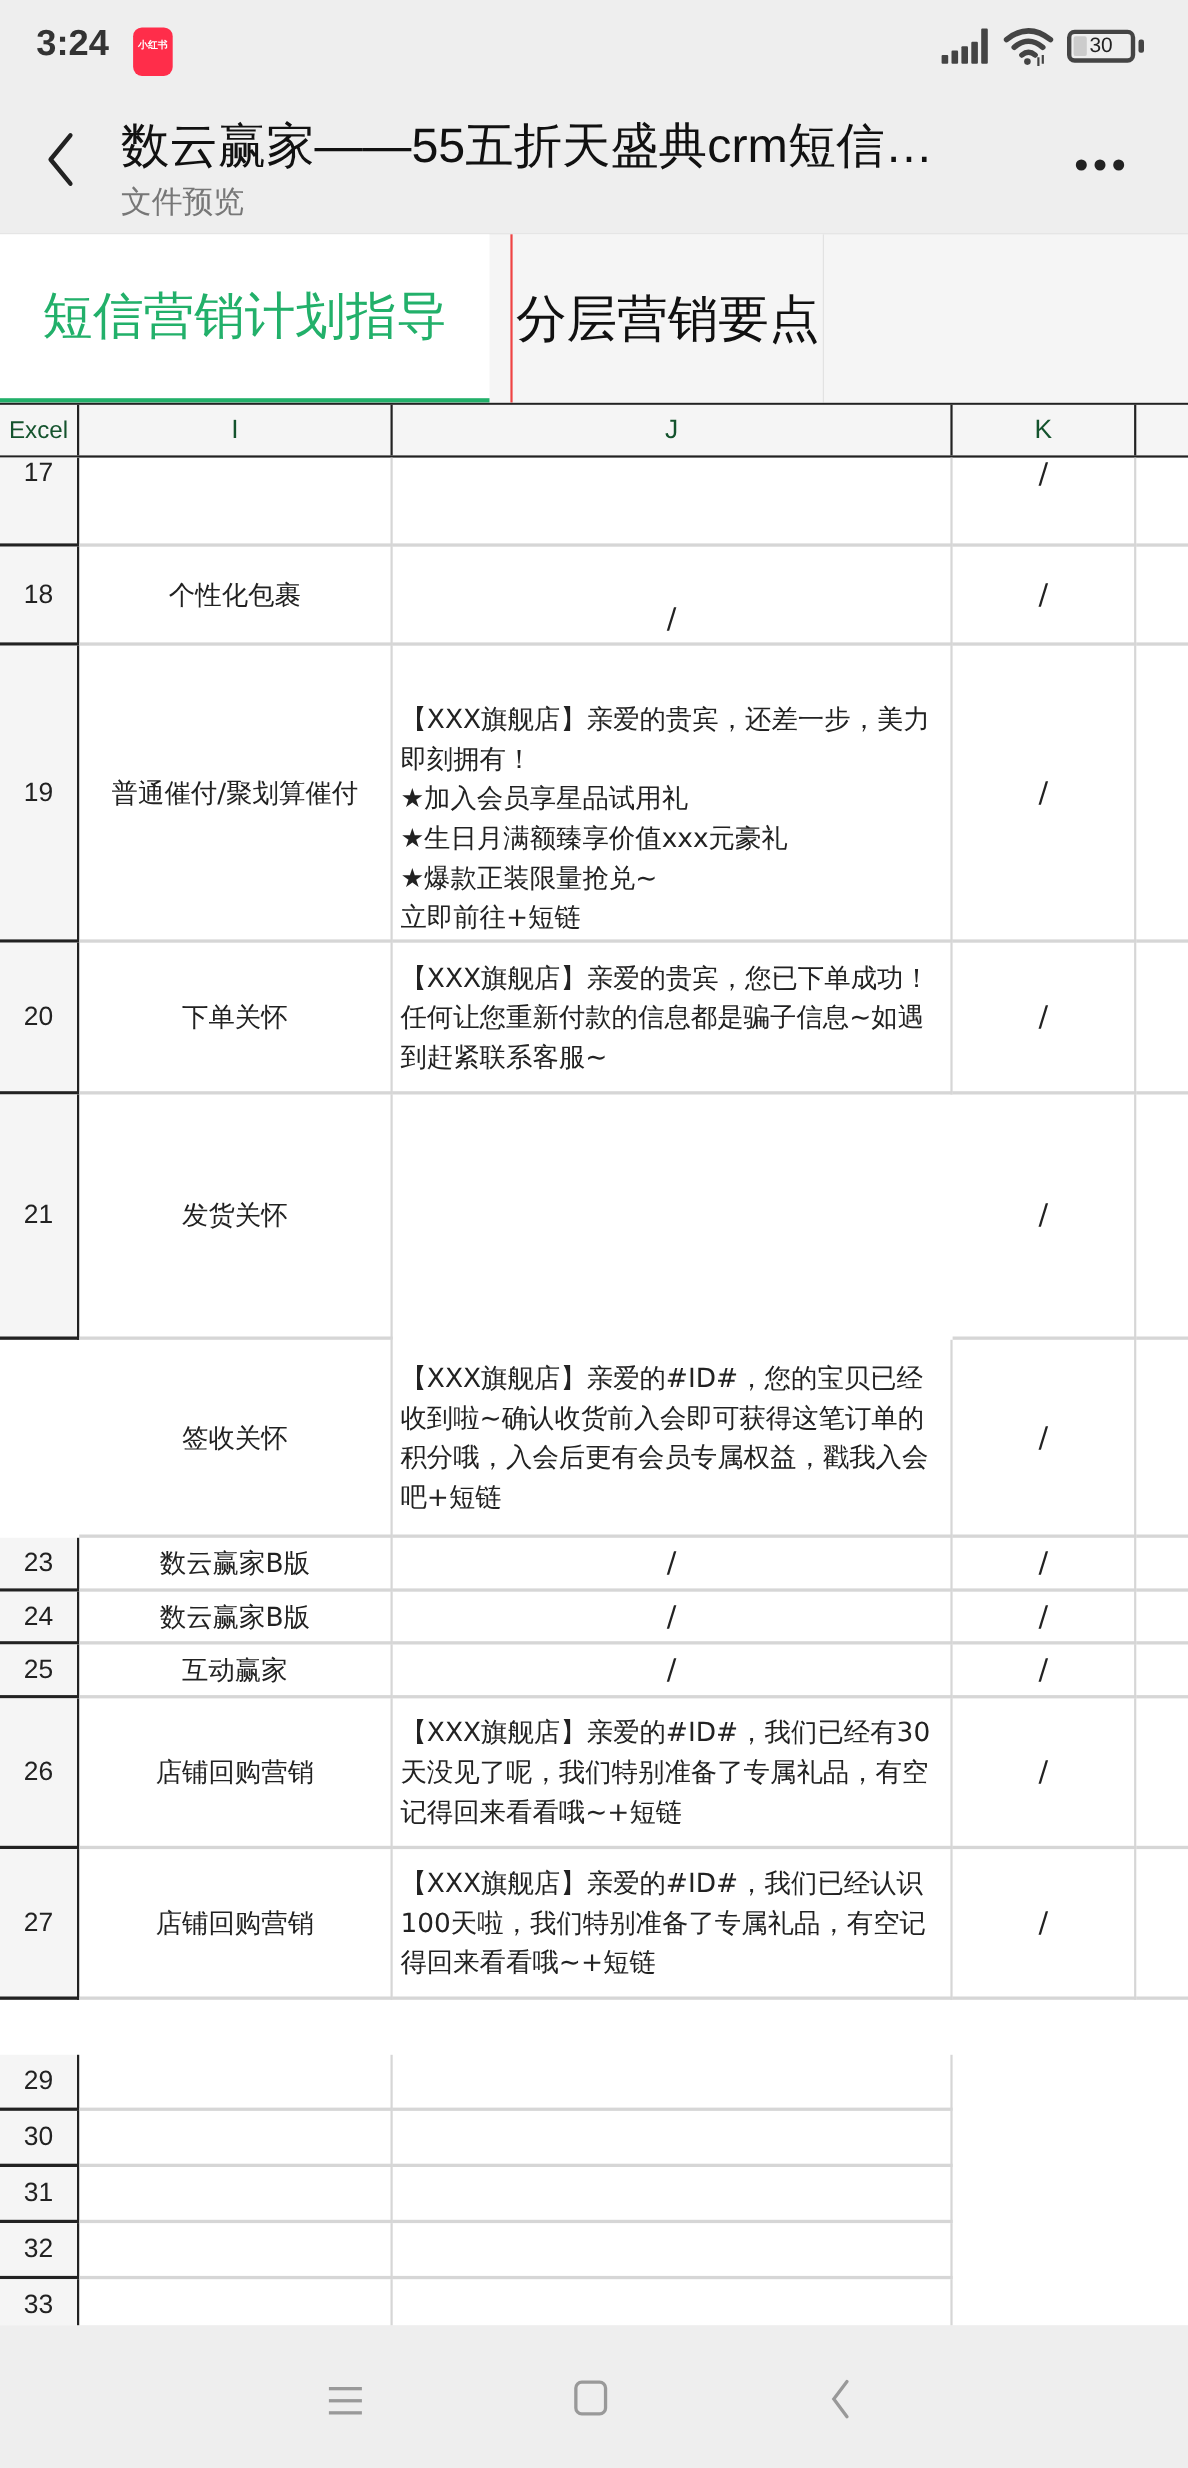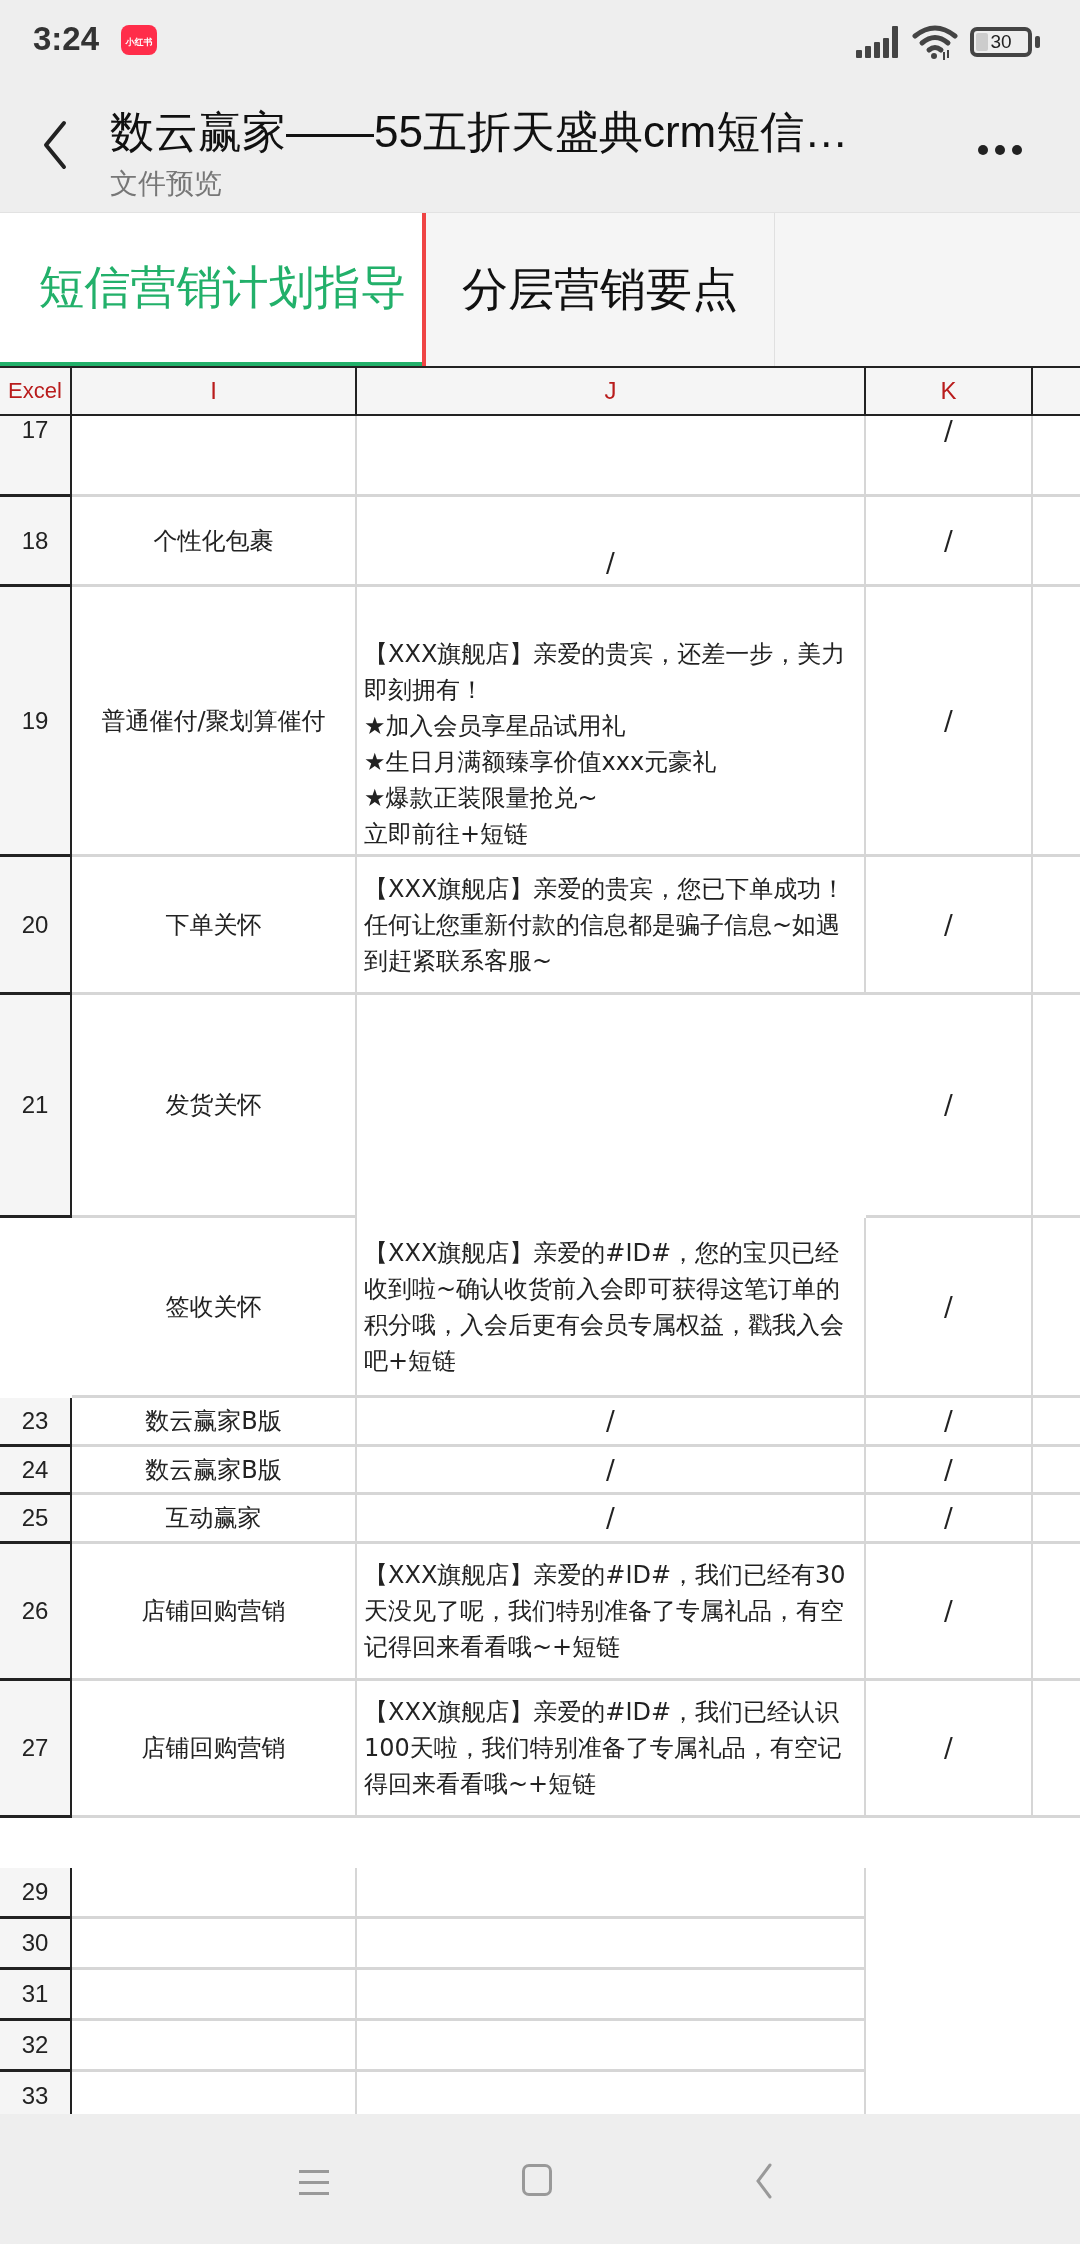--- a/index.html
+++ b/index.html
@@ -1,45 +1,45 @@
 <!DOCTYPE html>
 <html><head>
 <meta charset="utf-8">
 <style>
   * { box-sizing: border-box; margin: 0; padding: 0; }
   html, body { width: 1080px; height: 2244px; overflow: hidden; background: #eeeeee; }
   body { font-family: "DejaVu Sans", "Liberation Sans", sans-serif; color: #111; position: relative; }
 
   .statusbar { position: absolute; left: 0; top: 0; width: 1080px; height: 85px; background: #eeeeee; }
   .sb-time { position: absolute; left: 33px; top: 20px; font-size: 33px; font-weight: bold; color: #333; font-family: "Liberation Sans", sans-serif; }
-  .sb-app { position: absolute; left: 121px; top: 25px; width: 36px; height: 30px; background: #ff2d4a; border-radius: 8px; color: #fff; font-size: 9px; line-height: 34px; text-align: center; font-weight: bold; }
+  .sb-app { position: absolute; left: 121px; top: 25px; width: 36px; height: 44px; background: #ff2d4a; border-radius: 8px; color: #fff; font-size: 9px; line-height: 34px; text-align: center; font-weight: bold; }
   .sb-right { position: absolute; right: 0; top: 22px; height: 40px; width: 240px; }
   .sig { position: absolute; left: 16px; top: 4px; width: 42px; height: 32px; }
   .sig span { position: absolute; bottom: 0; width: 6px; background: #444; border-radius: 1px; }
   .wifi { position: absolute; left: 72px; top: 2px; width: 46px; height: 36px; }
   .batt { position: absolute; left: 130px; top: 5px; width: 62px; height: 30px; border: 4px solid #444; border-radius: 7px; font-size: 19px; line-height: 22px; text-align: center; color: #222; font-family: "Liberation Sans", sans-serif; }
   .batt-fill { position: absolute; left: 2px; top: 2px; width: 12px; height: 18px; background: #ccc; border-radius: 2px; }
   .batt-num { position: relative; }
   .batt-cap { position: absolute; left: 195px; top: 14px; width: 5px; height: 12px; background: #444; border-radius: 2px; }
 
   .titlebar { position: absolute; left: 0; top: 85px; width: 1080px; height: 127px; background: #eeeeee; }
   .back-btn { position: absolute; left: 30px; top: 30px; width: 50px; height: 60px; }
   .title { position: absolute; left: 110px; top: 18px; width: 800px; font-size: 44px; color: #111; white-space: nowrap; overflow: hidden; text-overflow: ellipsis; font-family: "Liberation Sans", sans-serif; }
   .subtitle { position: absolute; left: 110px; top: 80px; font-size: 28px; color: #777; }
   .more-btn { position: absolute; left: 970px; top: 50px; width: 60px; height: 30px; display: flex; gap: 7px; align-items: center; justify-content: center; }
   .more-btn span { width: 10px; height: 10px; border-radius: 50%; background: #222; }
 
   .tabs { position: absolute; left: 0; top: 212px; width: 1080px; height: 154px; background: #f5f5f5; border-top: 1px solid #e2e2e2; }
   .tab { position: absolute; top: 0; height: 154px; display: flex; align-items: center; justify-content: center; font-size: 46px; }
   .tab1 { left: 0; width: 445px; background: #ffffff; color: #22b06a; border-bottom: 5px solid #22b06a; }
-  .tab2 { left: 422px; width: 353px; background: #f5f5f5; color: #111; border-left: 4px solid #ef4444; border-right: 1px solid #e0e0e0; }
+  .tab2 { left: 464px; width: 285px; background: #f5f5f5; color: #111; border-left: 2px solid #ef4444; border-right: 1px solid #e0e0e0; }
 
   .sheet { position: absolute; left: 0; top: 366px; width: 1080px; height: 1748px; background: #ffffff; overflow: hidden; }
   .hdr { position: absolute; left: 0; top: 0; width: 1080px; height: 50px; background: #f5f5f5; border-top: 2px solid #222; border-bottom: 2px solid #222; }
-  .hcell { position: absolute; top: 0; height: 46px; line-height: 46px; text-align: center; font-size: 24px; color: #b91c1c; border-right: 2px solid #222; font-family: "Liberation Sans", sans-serif; }
+  .hcell { position: absolute; top: 0; height: 46px; line-height: 46px; text-align: center; font-size: 24px; color: #14532d; border-right: 2px solid #222; font-family: "Liberation Sans", sans-serif; }
 
   .row { position: absolute; left: 0; width: 1080px; }
   .rnum { position: absolute; left: 0; top: 0; width: 72px; height: 100%; background: #f5f5f5; border-right: 2px solid #222; border-bottom: 3px solid #222; display: flex; align-items: center; justify-content: center; font-size: 24px; color: #222; font-family: "Liberation Sans", sans-serif; }
   .c { position: absolute; top: 0; height: 100%; border-right: 2px solid #d6d6d6; border-bottom: 3px solid #d6d6d6; display: flex; align-items: center; font-size: 24px; color: #222; }
   .cI { left: 72px; width: 285px; justify-content: center; text-align: center; }
   .cJ { left: 357px; width: 509px; padding: 0 6px 0 7px; line-height: 36px; white-space: pre-wrap; }
   .cJc { left: 357px; width: 509px; justify-content: center; }
   .cK { left: 866px; width: 167px; justify-content: center; }
   .cL { left: 1033px; width: 60px; }
   .slash { font-size: 26px; }

